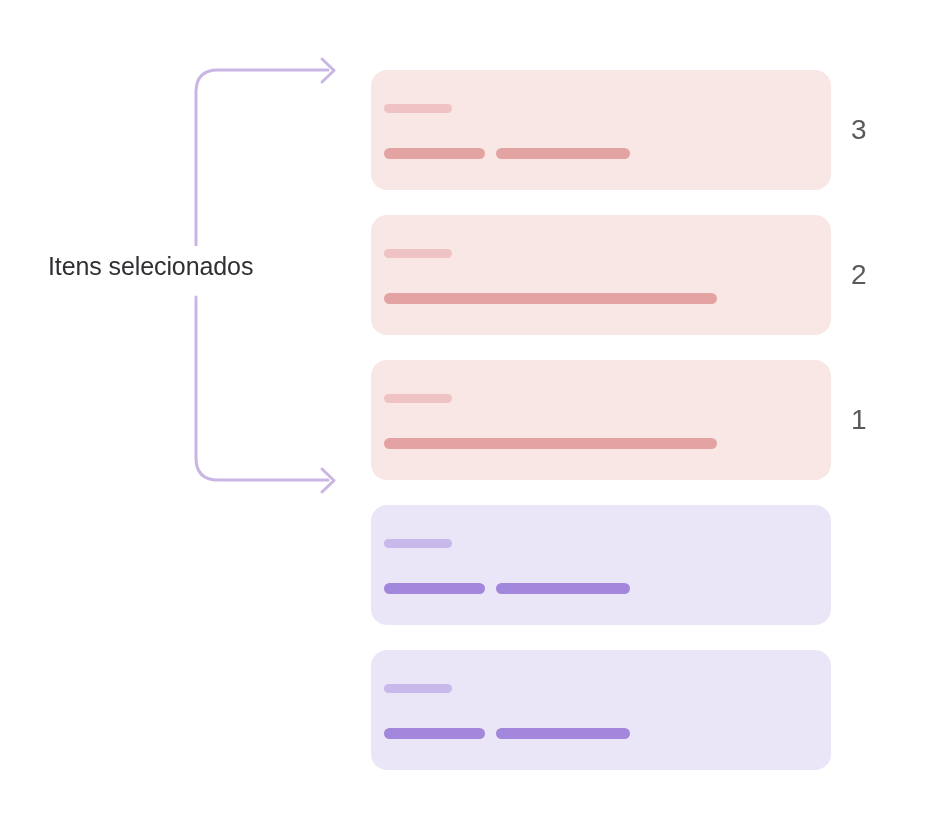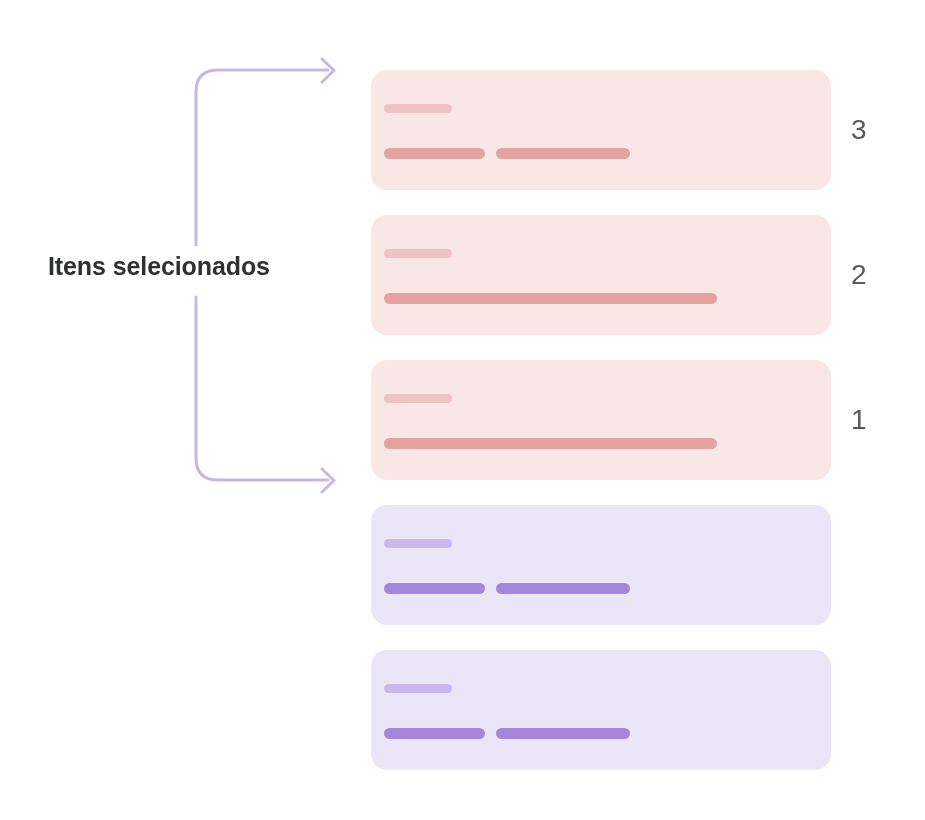--- a/index.html
+++ b/index.html
@@ -21,21 +21,20 @@
     width: 925px;
     height: 820px;
   }
 
   
   #annotation-group {
     position: absolute;
     left: 0; top: 0;
     width: 360px;
     height: 820px;
-    font-weight: bold;
   }
   #bracket-svg {
     position: absolute;
     left: 0; top: 0;
     width: 360px;
     height: 820px;
     overflow: visible;
   }
   #annotation-label {
     position: absolute;

